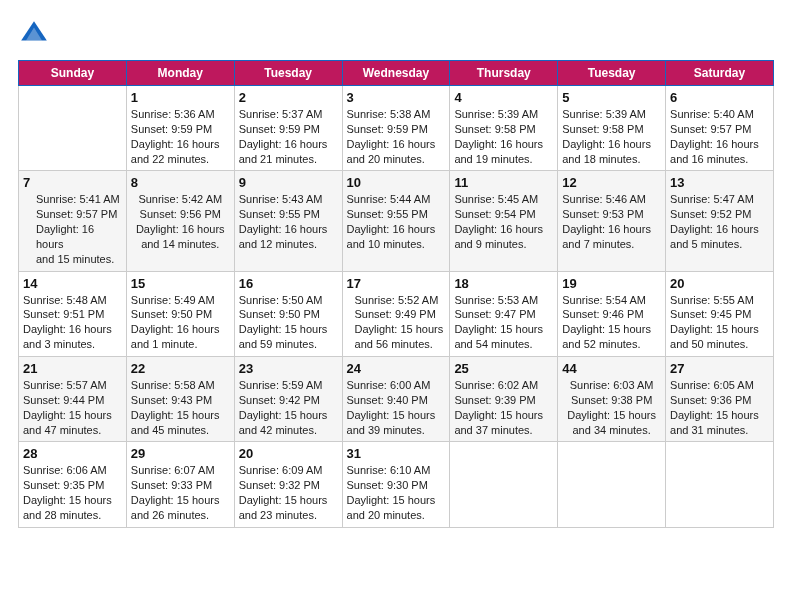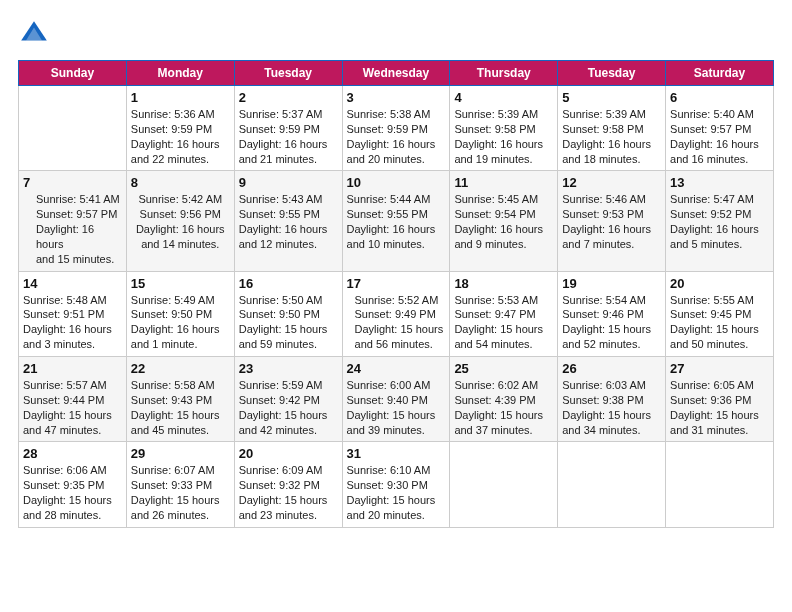--- a/index.html
+++ b/index.html
@@ -298,27 +298,27 @@
           <td>
             <span class="day-num">24</span>
             <div class="cell-text" style="white-space: pre-line;">Sunrise: 6:00 AM
 Sunset: 9:40 PM
 Daylight: 15 hours
 and 39 minutes.</div>
           </td>
           <td>
             <span class="day-num">25</span>
             <div class="cell-text" style="white-space: pre-line;">Sunrise: 6:02 AM
-Sunset: 4:39 PM
+Sunset: 9:39 PM
 Daylight: 15 hours
 and 37 minutes.</div>
           </td>
           <td>
-            <span class="day-num">26</span>
-            <div class="cell-text" style="white-space: pre-line;">Sunrise: 6:03 AM
+            <span class="day-num">44</span>
+            <div class="cell-text" style="white-space: pre-line; text-align: center;">Sunrise: 6:03 AM
 Sunset: 9:38 PM
 Daylight: 15 hours
 and 34 minutes.</div>
           </td>
           <td>
             <span class="day-num">27</span>
             <div class="cell-text" style="white-space: pre-line;">Sunrise: 6:05 AM
 Sunset: 9:36 PM
 Daylight: 15 hours
 and 31 minutes.</div>

